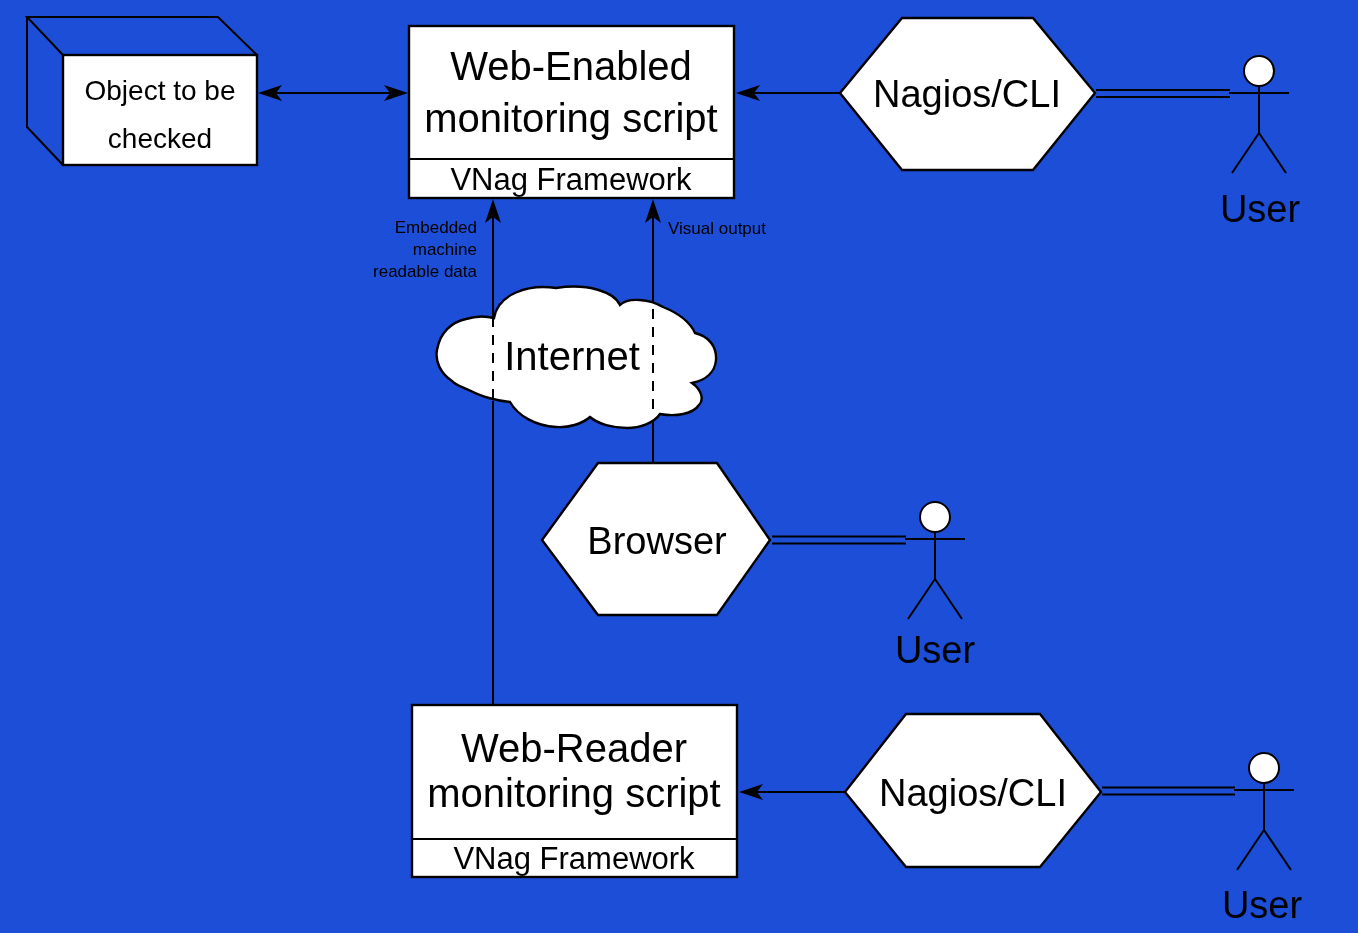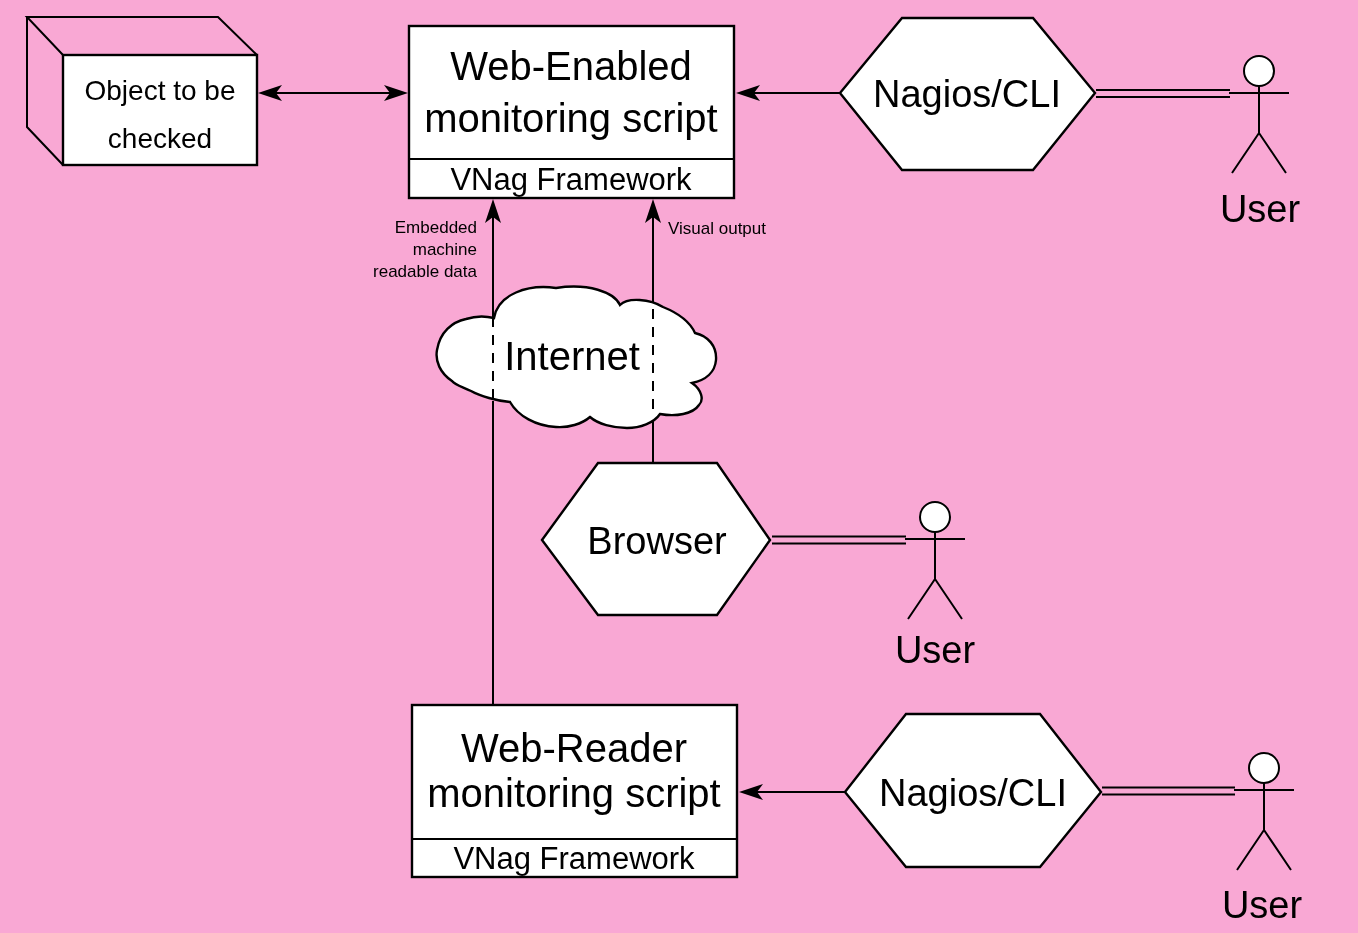--- a/index.html
+++ b/index.html
@@ -1,16 +1,16 @@
 <!DOCTYPE html>
 <html><head>
 <meta charset="utf-8">
 <style>
   html,body{margin:0;padding:0;background:#ffffff;}
-  .stage{width:1358px;height:933px;background:#f9a8d4;position:relative;overflow:hidden;}
+  .stage{width:1358px;height:933px;background:#1d4ed8;position:relative;overflow:hidden;}
   svg{display:block;}
   .shape{fill:#ffffff;stroke:#000000;stroke-width:2.4px;}
   .ln{fill:none;stroke:#000000;stroke-width:2px;}
   .dash{stroke-dasharray:10 8;}
   .barb{fill:#000000;stroke:none;}
   .t{fill:#000000;font-family:"Liberation Sans","DejaVu Sans",sans-serif;}
   .t40{font-size:40px;}
   .t38{font-size:38px;}
   .t31{font-size:31px;}
   .t28{font-size:28px;}

